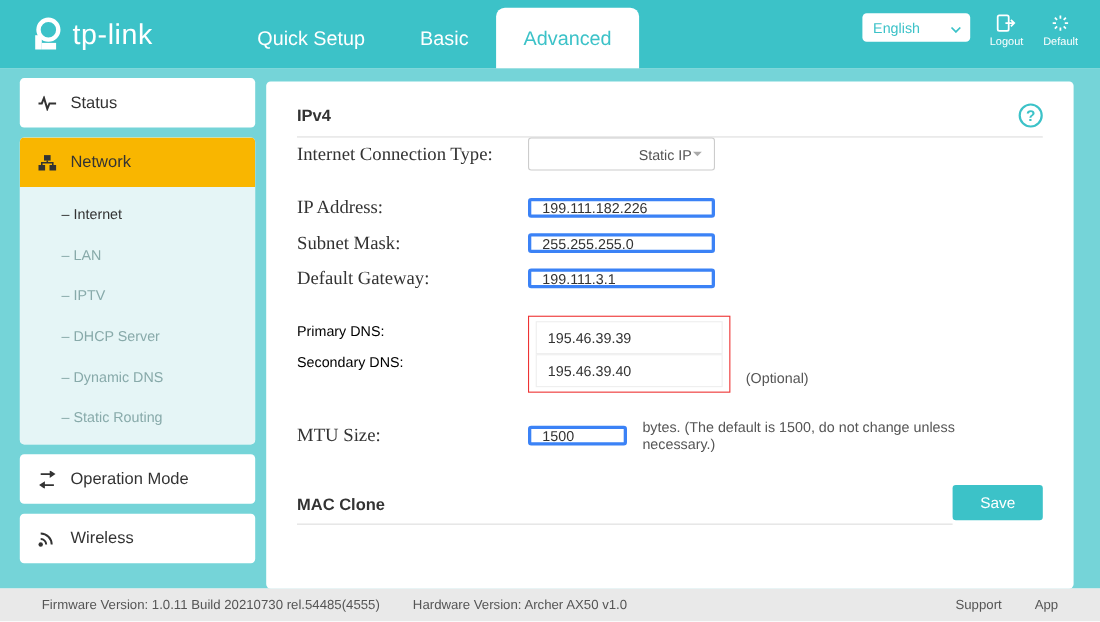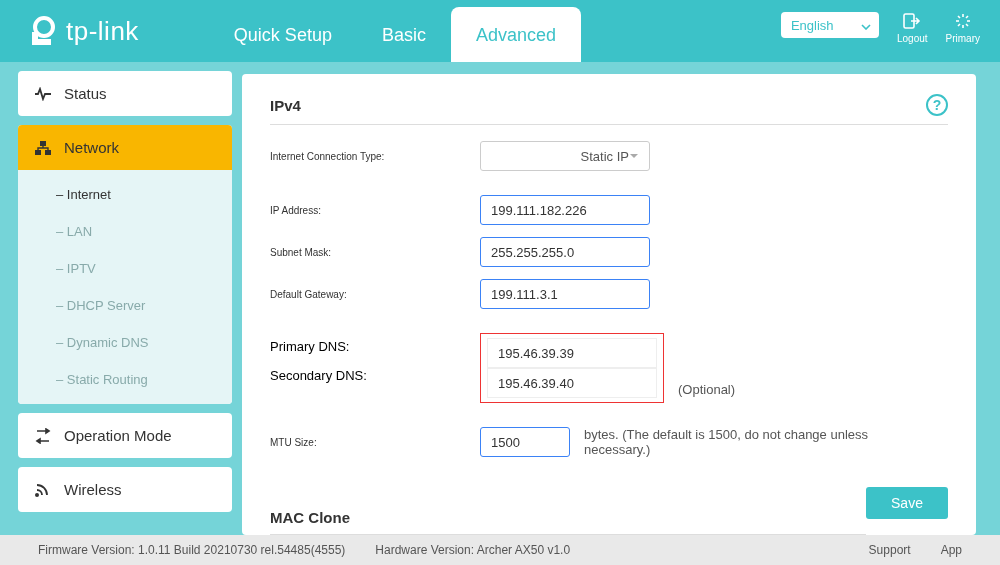--- a/index.html
+++ b/index.html
@@ -26,36 +26,36 @@
   .side-card { background: #fff; border-radius: 4px; }
   .side-item { display: flex; align-items: center; height: 45px; padding: 0 16px; font-size: 15px; color: #333; cursor: pointer; gap: 12px; }
   .side-item.active { background: #f9b600; color: #333; }
   .sub-list { background: #e5f5f6; padding: 6px 0; }
   .sub-item { padding: 11px 0 11px 38px; font-size: 13px; color: #8aa; cursor: pointer; }
   .sub-item.active { color: #333; }
   .sub-item::before { content: "– "; }
 
   .main-col { flex: 1; padding: 12px 24px 0 10px; min-height: 0; }
   .main-card { background: #fff; border-radius: 4px; height: 100%; padding: 20px 28px; overflow: hidden; position: relative; }
-  .section-title-row { display: flex; align-items: center; justify-content: space-between; border-bottom: 1px solid #ddd; padding-bottom: 8px; margin-bottom: 16px; }
+  .section-title-row { display: flex; align-items: center; justify-content: space-between; border-bottom: 1px solid #ddd; padding-bottom: 8px; }
   .section-title { font-size: 15px; font-weight: bold; color: #333; }
   .help-icon { width: 22px; height: 22px; border: 2px solid #3cc2c8; border-radius: 50%; color: #3cc2c8; display: flex; align-items: center; justify-content: center; font-weight: bold; font-size: 14px; cursor: pointer; }
 
   .form-row { display: flex; align-items: center; margin-bottom: 12px; }
   .form-row.mt { margin-top: 24px; }
-  .form-label { width: 210px; color: #333; font-size: 10px; }
-  .form-input { width: 170px; height: 30px; border: 1px solid #3b82f6; border-radius: 3px; padding: 0 10px; font-size: 13px; color: #333; background: #fff; }
+  .form-label { width: 210px; color: #333; font-size: 17px; font-family: Liberation Serif, serif; }
+  .form-input { width: 170px; height: 18px; border: 3px solid #3b82f6; border-radius: 3px; padding: 0 10px; font-size: 13px; color: #333; background: #fff; }
   .select-wrap { width: 170px; height: 30px; border: 1px solid #ccc; border-radius: 3px; padding: 0 10px; display: flex; align-items: center; justify-content: flex-end; color: #555; font-size: 13px; cursor: pointer; background: #fff; }
   .row-hint { margin-left: 14px; font-size: 13px; color: #555; max-width: 290px; }
 
   .dns-highlight { border: 1.5px solid #e33; padding: 4px 6px; display: inline-block; }
 
   .save-btn { background: #3cc2c8; color: #fff; border: none; border-radius: 3px; width: 82px; height: 32px; font-size: 14px; cursor: pointer; float: right; margin-top: 18px; }
 
-  .second-section { margin-top: 52px; border-top: none; }
+  .second-section { margin-top: 40px; border-top: none; }
   .second-section .section-title-row { margin-bottom: 0; }
 
   .footer { height: 30px; background: #e9e9e9; display: flex; align-items: center; padding: 0 38px; font-size: 12px; color: #555; gap: 30px; }
   .footer .spacer { flex: 1; }
   .footer a { color: #555; text-decoration: none; cursor: pointer; }
 
   
   .dns-cluster { display: flex; align-items: flex-start; }
   .dns-labels { display: flex; flex-direction: column; gap: 14px; width: 210px; padding-top: 6px; }
   .dns-box { display: flex; flex-direction: column; }
@@ -102,21 +102,21 @@
             <line x1="10" y1="2" x2="10" y2="5"></line>
               <line x1="10" y1="13" x2="10" y2="16"></line>
             <line x1="3" y1="9" x2="6" y2="9"></line>
               <line x1="14" y1="9" x2="17" y2="9"></line>
             <line x1="5" y1="4" x2="7" y2="6"></line>
               <line x1="13" y1="12" x2="15" y2="14"></line>
             <line x1="15" y1="4" x2="13" y2="6"></line>
               <line x1="7" y1="12" x2="5" y2="14"></line>
           </g>
         </svg>
-        <span>Primary</span>
+        <span>Default</span>
       </div>
     </div>
   </div>
 
   <div class="body-row">
     <div class="sidebar-col">
       <div class="side-card">
         <div class="side-item">
           <svg width="18" height="14" viewBox="0 0 18 14">
               <path d="M1 7 H4 L6 2 L9 12 L11 7 H17" fill="none" stroke="#333" stroke-width="1.8"></path>

